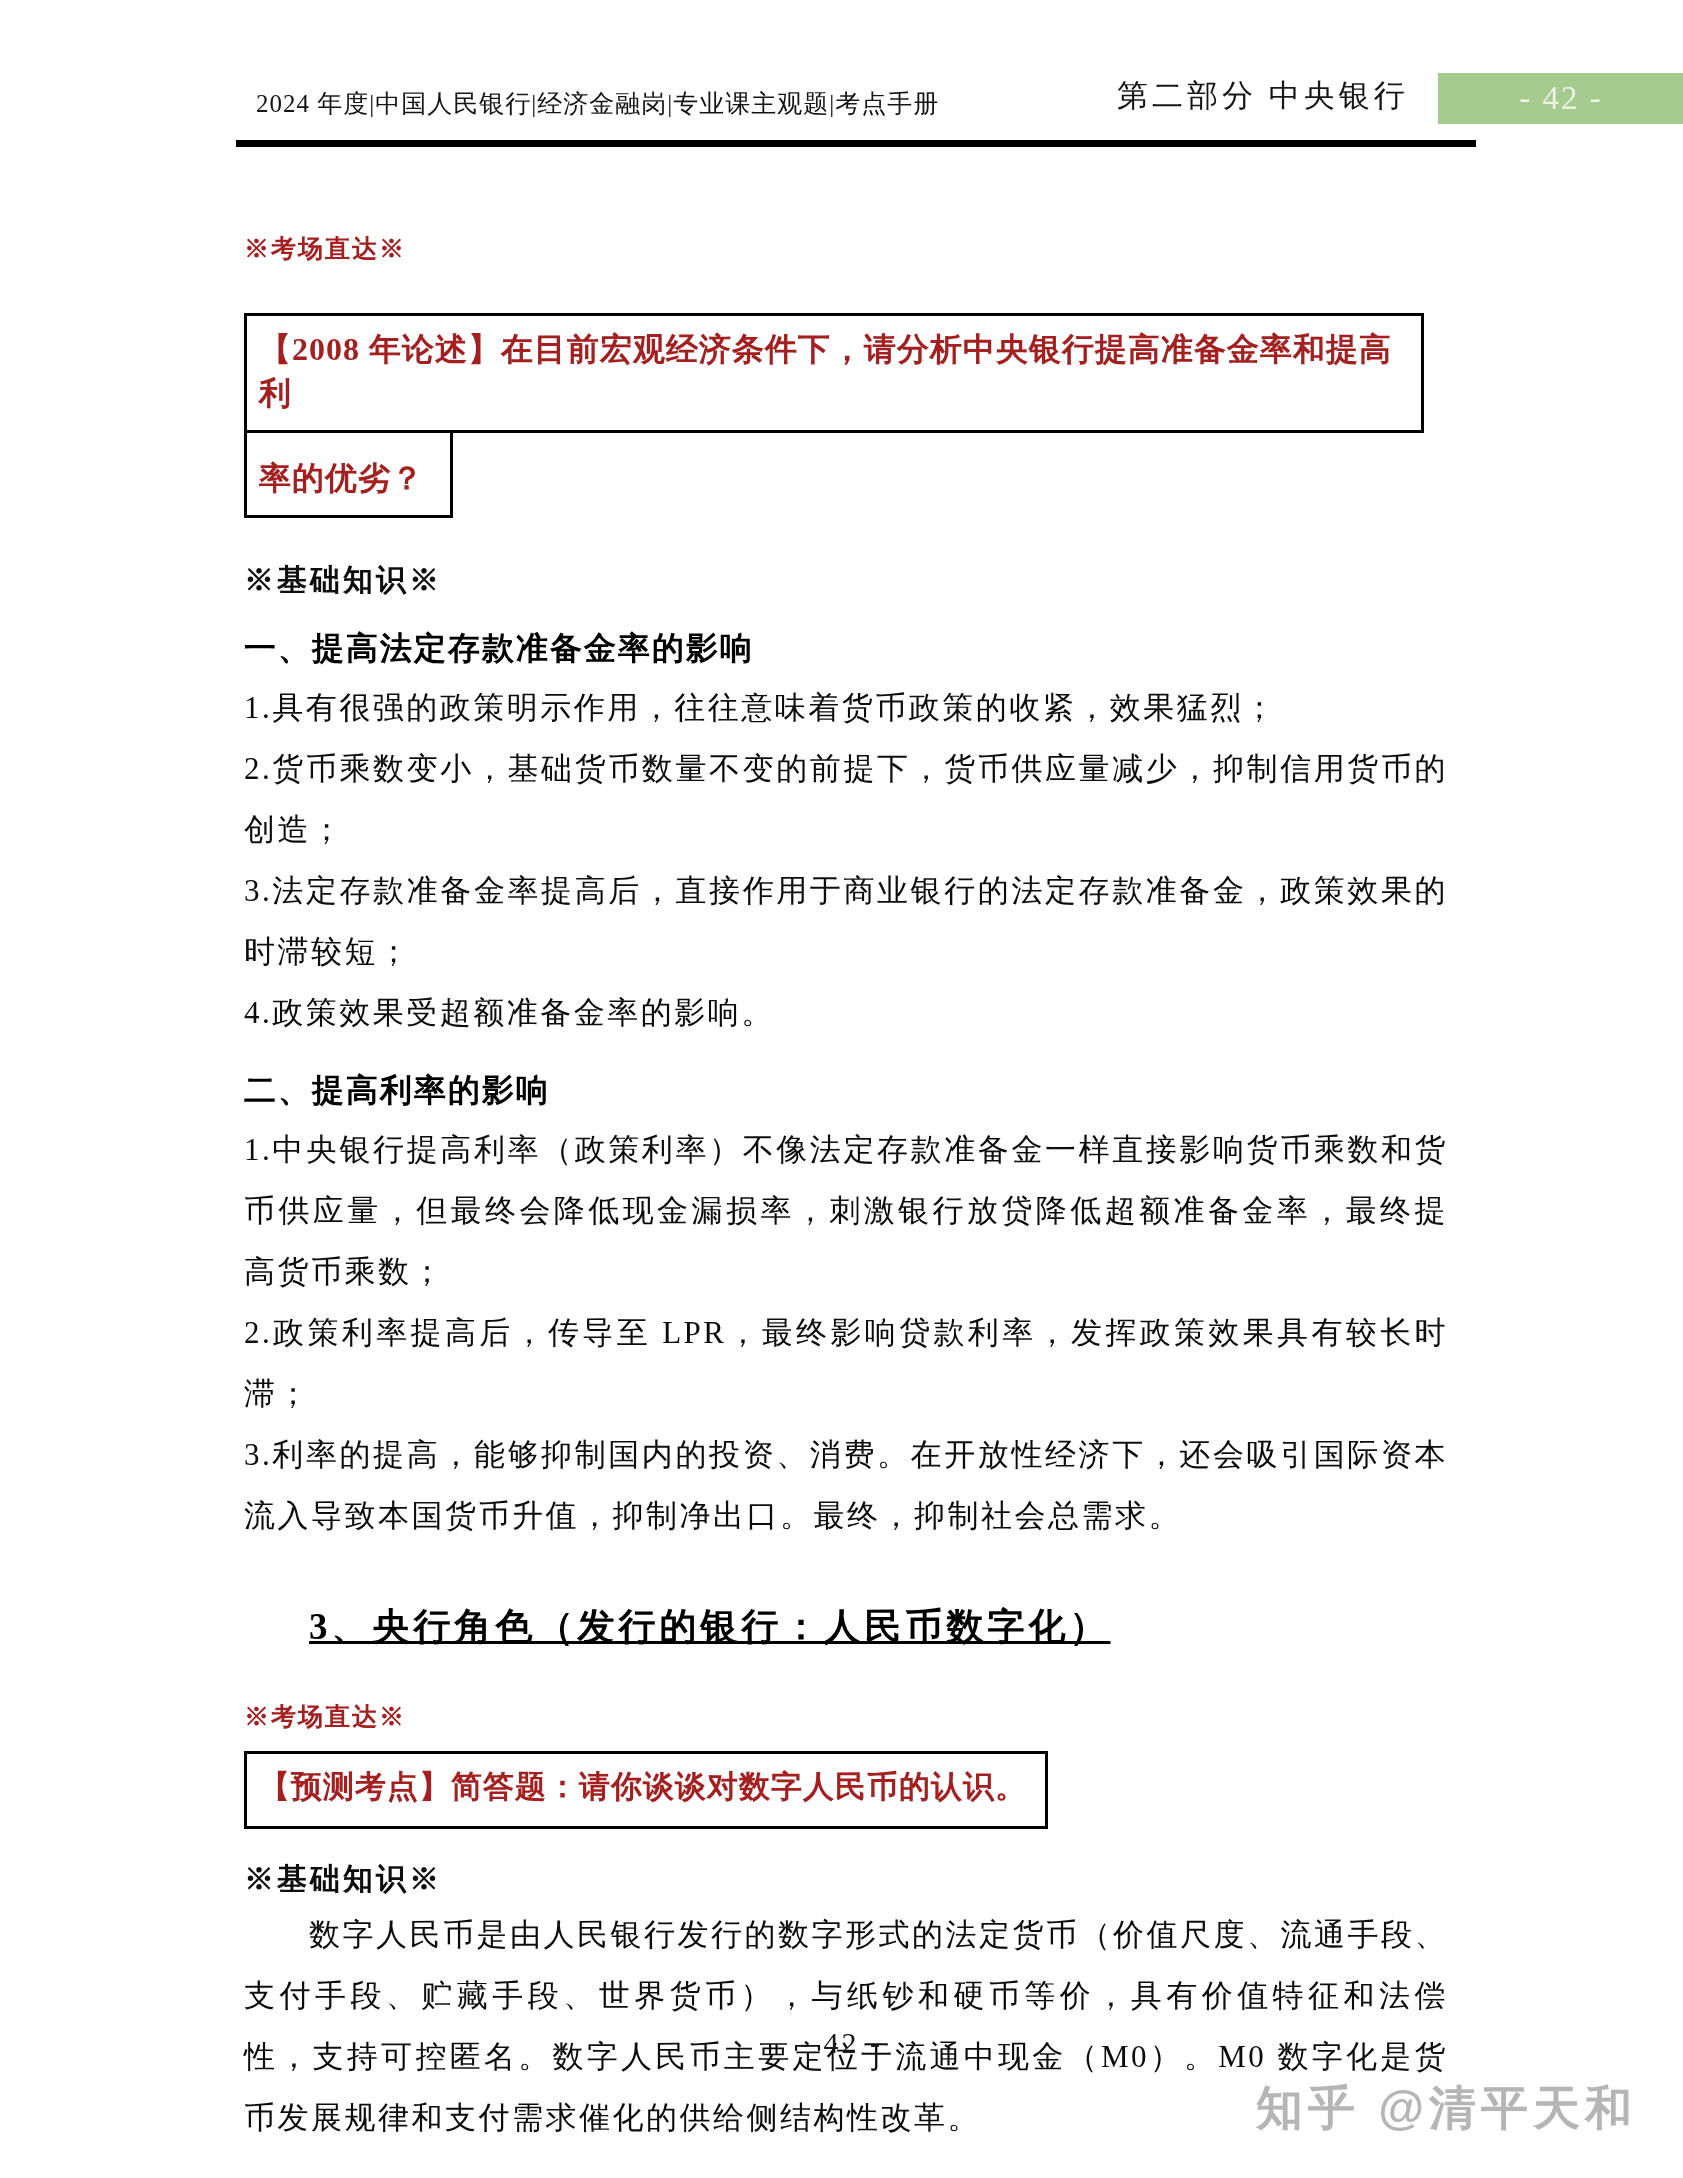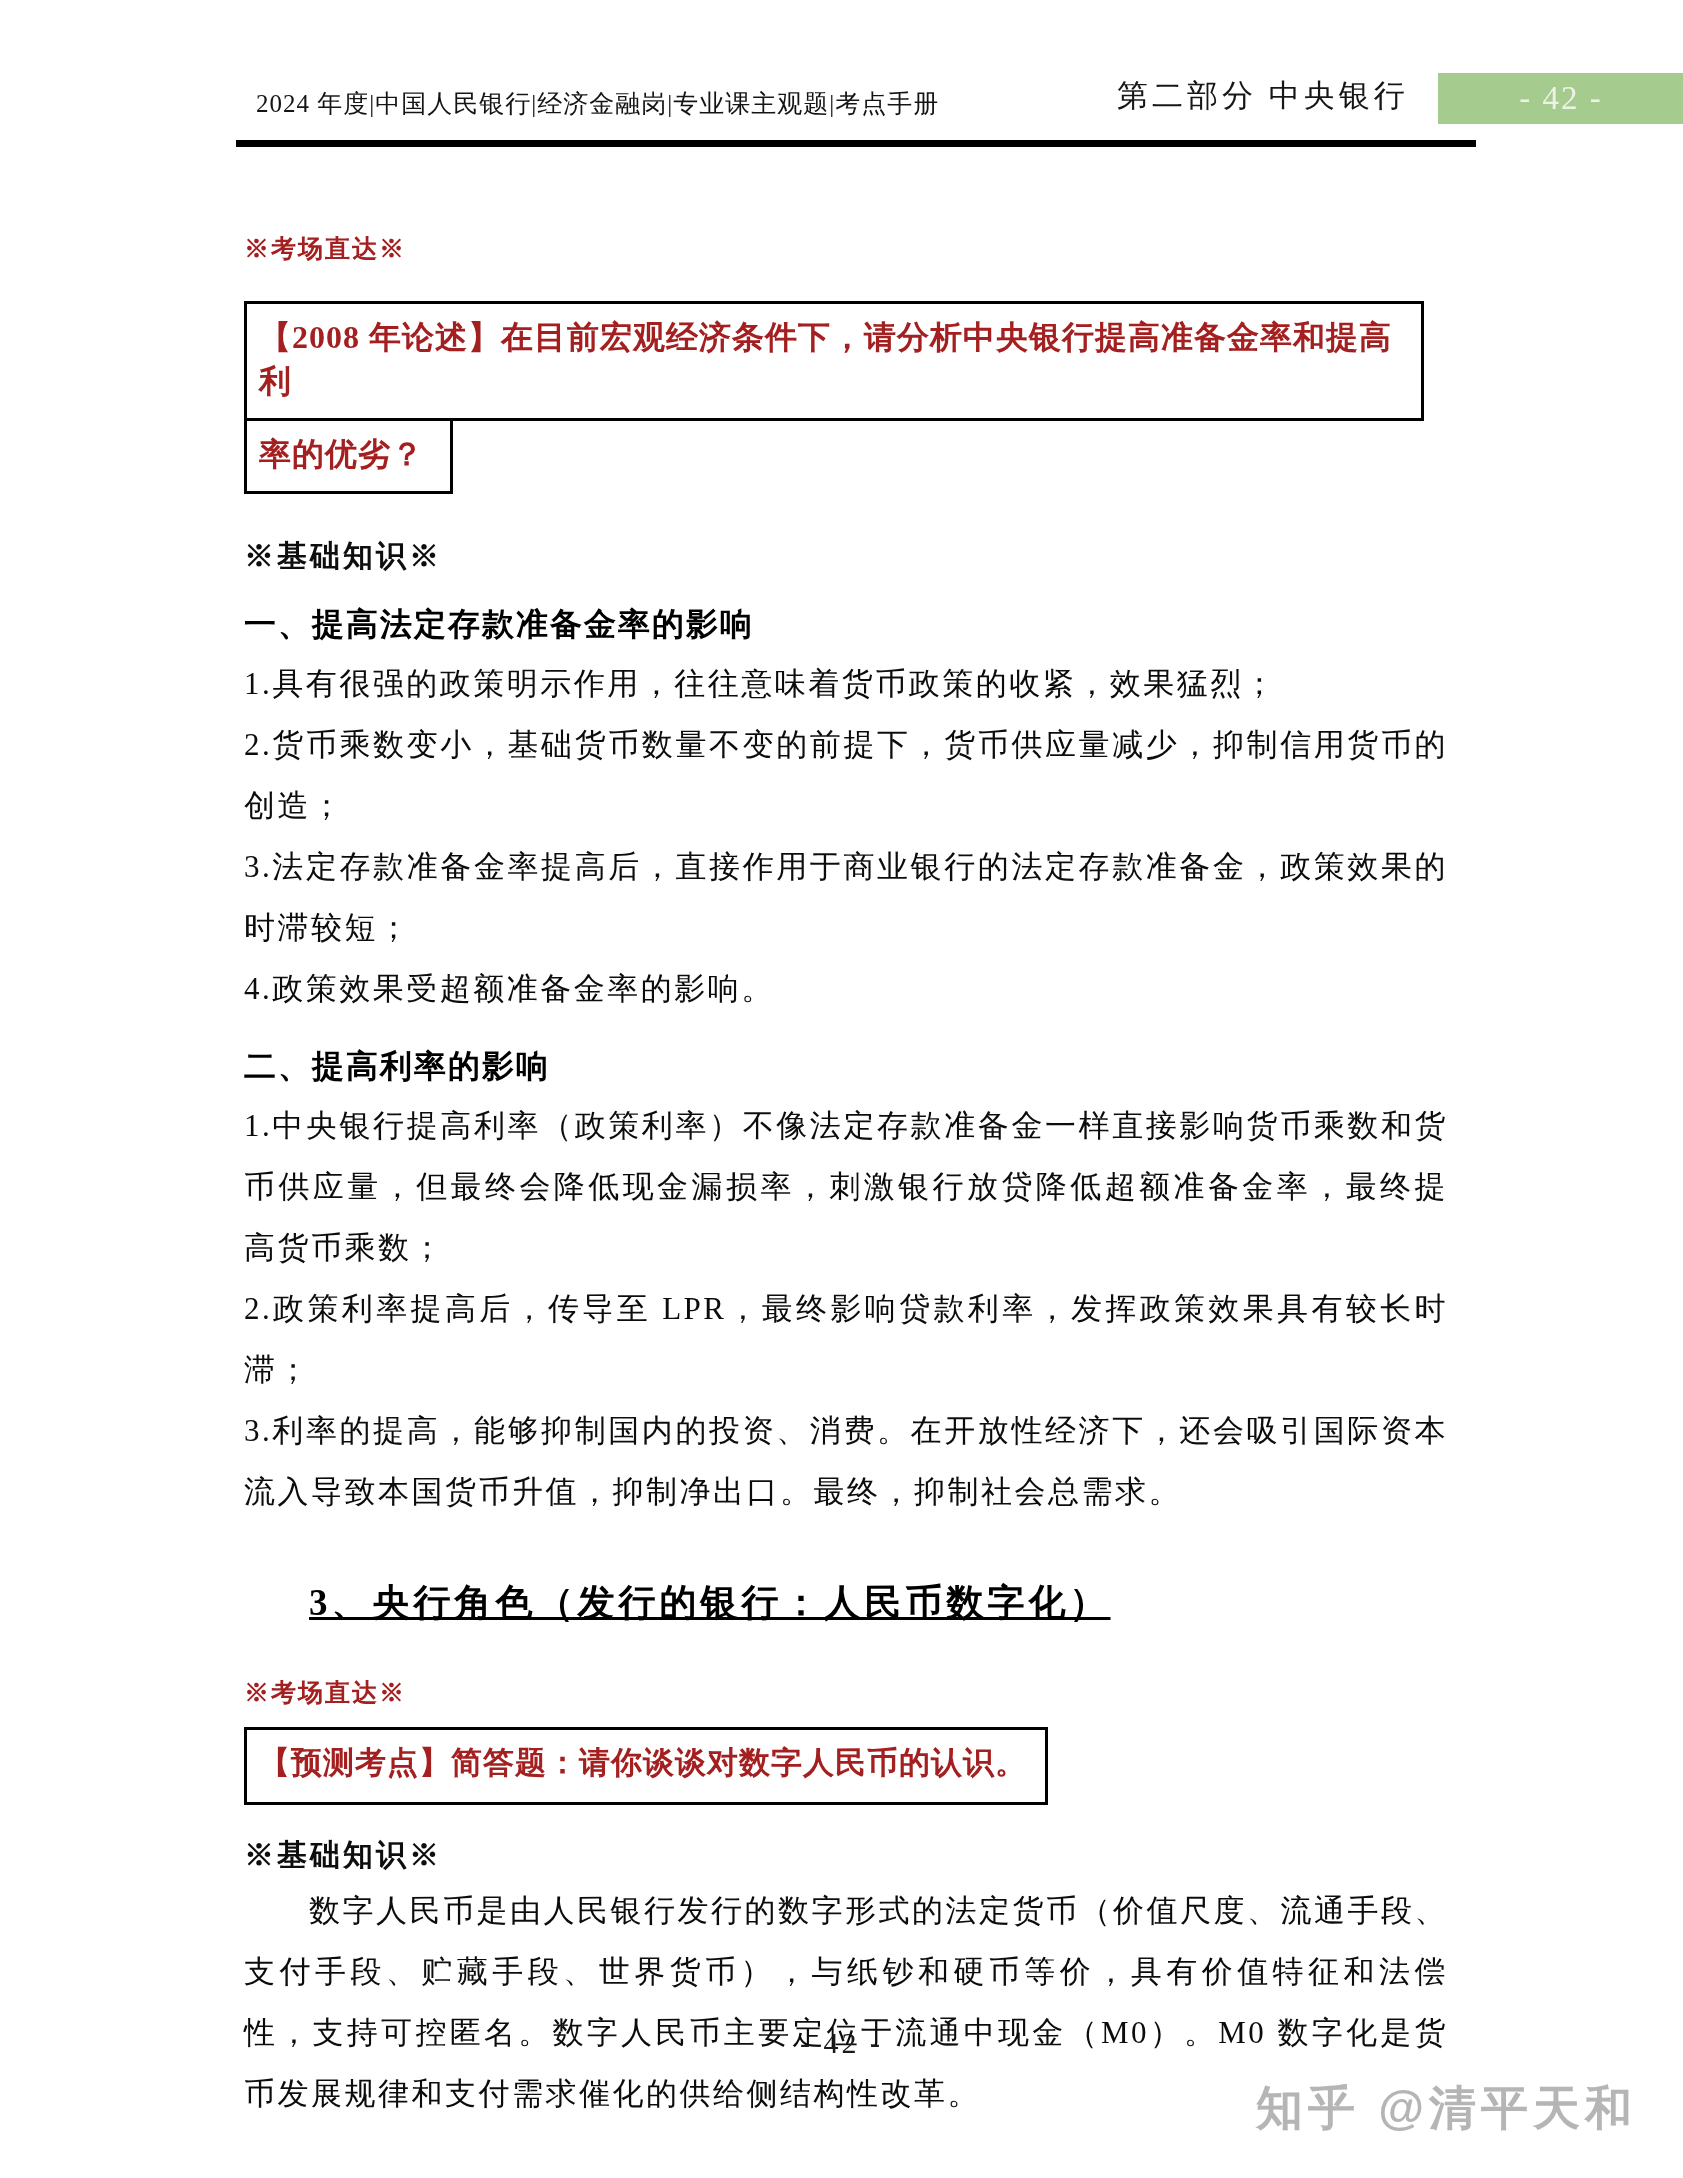--- a/index.html
+++ b/index.html
@@ -42,31 +42,31 @@
   .cal-heading.h2-3 { margin-top: 56px; text-indent: 65px; text-decoration: underline; }
 
   .exam-label {
     margin-top: 44px;
     font-family: "Liberation Sans", sans-serif;
     font-weight: bold; font-size: 25px; letter-spacing: 2px;
     color: #a42020;
   }
   .exam-label.second { margin-top: 48px; }
 
-  .exam-box { margin-top: 36px; }
+  .exam-box { margin-top: 48px; }
   .exam-box .line1 {
     border: 3px solid #000; width: 1180px;
     padding: 12px 10px 14px 12px;
     font-family: "Liberation Serif", serif;
     font-weight: bold; font-size: 32px; letter-spacing: 1px;
     color: #a42020;
   }
   .exam-box .line2 {
     border: 3px solid #000; margin-top: -3px; width: fit-content;
-    padding: 12px 26px 14px 12px;
+    padding: 24px 26px 14px 12px;
     font-family: "Liberation Serif", serif;
     font-weight: bold; font-size: 32px; letter-spacing: 1px;
     color: #a42020;
   }
   .exam-box.single {
     margin-top: 18px;
     border: 3px solid #000; width: fit-content;
     padding: 12px 18px 18px 12px;
     font-family: "Liberation Sans", sans-serif;
     font-weight: bold; font-size: 31px; letter-spacing: 1px;

